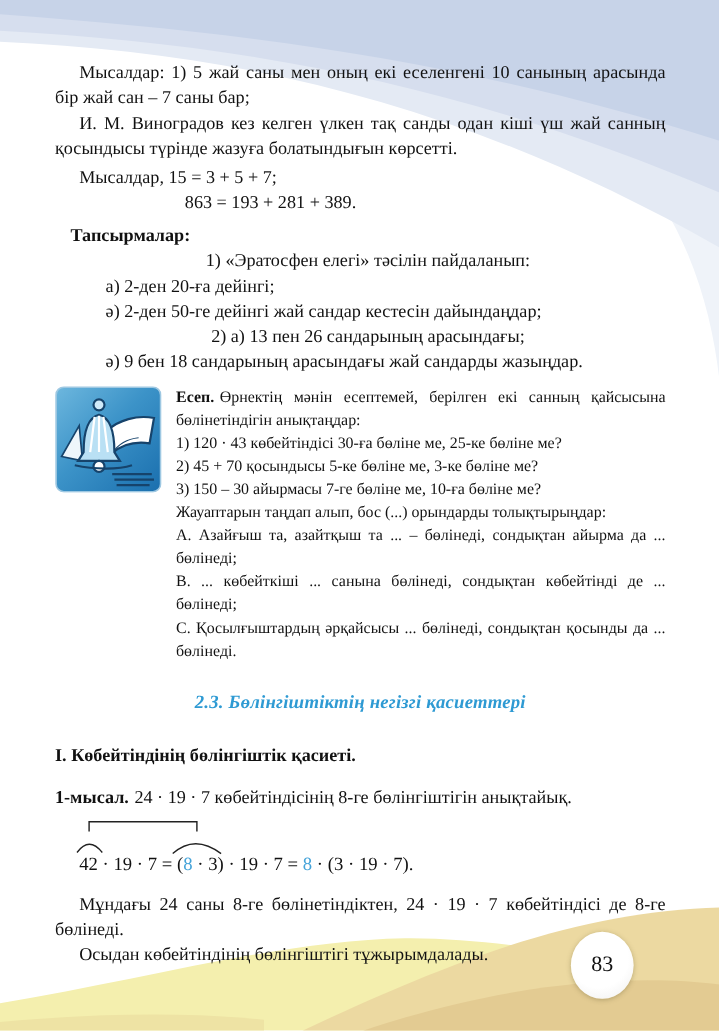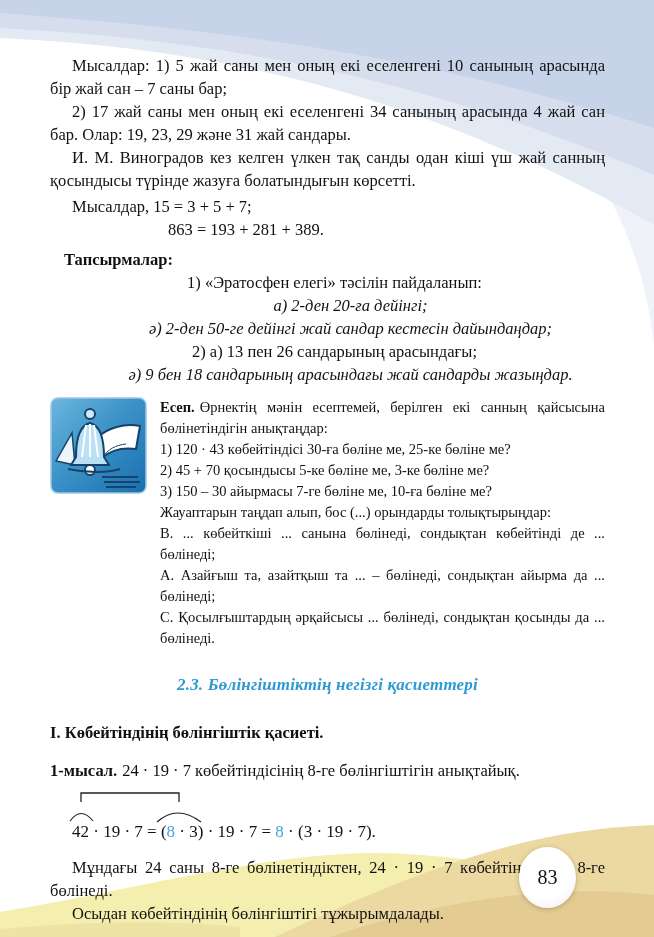--- a/index.html
+++ b/index.html
@@ -14,21 +14,21 @@
   .deco-bottom{bottom:0;}
   .content{
     position:absolute;left:50px;top:54px;width:555px;
   }
   p{margin:0;font-size:16.5px;line-height:23px;text-align:justify;}
   .ind{text-indent:22px;}
   .ex-line1{margin-top:3px;margin-left:22px;text-align:left;}
   .ex-line2{margin-left:118px;text-align:left;}
   .tasks-title{font-weight:bold;margin-top:7px;margin-left:14px;text-align:left;}
   .task-line{margin-left:14px;text-align:center;}
-  .task-sub{margin-left:46px;text-align:center;font-style:italic;}
+  .task-sub{margin-left:46px;text-align:left;}
   .esep{display:flex;margin-top:11px;}
   .esep-icon{flex:0 0 97px;height:97px;margin-right:13px;}
   .esep-text{flex:1;font-size:14.5px;line-height:21px;}
   .esep-text p{font-size:14.5px;line-height:21px;}
   .lead{font-weight:bold;margin-right:5px;}
   .sec-heading{
     margin-top:24px;text-align:center;font-weight:bold;
     font-size:17px;color:#2e9ad3;letter-spacing:.2px;font-style:italic;
   }
   .prop-title{font-weight:bold;margin-top:25px;text-align:left;}
@@ -62,21 +62,20 @@
 <svg class="deco deco-bottom" width="654" height="120" viewBox="0 0 654 120">
   <path d="M0,95 C130,74 255,38 368,36 C462,35 556,62 654,50 L654,120 L0,120 Z" fill="#f4efae"></path>
   <path d="M654,8 C540,12 440,42 275,120 L654,120 Z" fill="#ecd9a1"></path>
   <path d="M330,120 C460,76 575,68 654,78 L654,120 Z" fill="#e3cb92"></path>
   <path d="M0,112 C90,104 170,103 240,110 L240,120 L0,120 Z" fill="#eee3a4"></path>
 </svg>
 
 <div class="content">
 
   <p class="ind">Мысалдар: 1) 5 жай саны мен оның екі еселенгені 10 санының арасында бір жай сан – 7 саны бар;</p>
-  <p class="ind">2) 17 жай саны мен оның екі еселенгені 34 санының арасында 4 жай сан бар. Олар: 19, 23, 29 және 31 жай сандары.</p>
   <p class="ind">И. М. Виноградов кез келген үлкен тақ санды одан кіші үш жай санның қосындысы түрінде жазуға болатындығын көрсетті.</p>
   <p class="ex-line1">Мысалдар, 15 = 3 + 5 + 7;</p>
   <p class="ex-line2">863 = 193 + 281 + 389.</p>
 
   <p class="tasks-title">Тапсырмалар:</p>
   <p class="task-line">1) «Эратосфен елегі» тәсілін пайдаланып:</p>
   <p class="task-sub">а) 2-ден 20-ға дейінгі;</p>
   <p class="task-sub">ә) 2-ден 50-ге дейінгі жай сандар кестесін дайындаңдар;</p>
   <p class="task-line">2) а) 13 пен 26 сандарының арасындағы;</p>
   <p class="task-sub">ә) 9 бен 18 сандарының арасындағы жай сандарды жазыңдар.</p>
@@ -100,22 +99,22 @@
       <circle cx="40" cy="73" r="5" fill="#ffffff" stroke="#16436b" stroke-width="2"></circle>
       <path d="M18,72 C36,76 58,76 70,72" fill="none" stroke="#16436b" stroke-width="2"></path>
       <path d="M52,80 H88 M54,85 H90 M56,90 H86" stroke="#16436b" stroke-width="2" fill="none"></path>
     </svg>
     <div class="esep-text">
       <p><b class="lead">Есеп.</b><span>Өрнектің мәнін есептемей, берілген екі санның қайсысына бөлінетіндігін анықтаңдар:</span></p>
       <p>1) 120 · 43 көбейтіндісі 30-ға бөліне ме, 25-ке бөліне ме?</p>
       <p>2) 45 + 70 қосындысы 5-ке бөліне ме, 3-ке бөліне ме?</p>
       <p>3) 150 – 30 айырмасы 7-ге бөліне ме, 10-ға бөліне ме?</p>
       <p>Жауаптарын таңдап алып, бос (...) орындарды толықтырыңдар:</p>
+      <p>А. Азайғыш та, азайтқыш та ... – бөлінеді, сондықтан айырма да ... бөлінеді;</p>
       <p>В. ... көбейткіші ... санына бөлінеді, сондықтан көбейтінді де ... бөлінеді;</p>
-      <p>А. Азайғыш та, азайтқыш та ... – бөлінеді, сондықтан айырма да ... бөлінеді;</p>
       <p>С. Қосылғыштардың әрқайсысы ... бөлінеді, сондықтан қосынды да ... бөлінеді.</p>
     </div>
   </div>
 
   <p class="sec-heading">2.3. Бөлінгіштіктің негізгі қасиеттері</p>
 
   <p class="prop-title">І. Көбейтіндінің бөлінгіштік қасиеті.</p>
 
   <p class="example"><b class="lead">1-мысал.</b><span>24 · 19 · 7 көбейтіндісінің 8-ге бөлінгіштігін анықтайық.</span></p>
 

